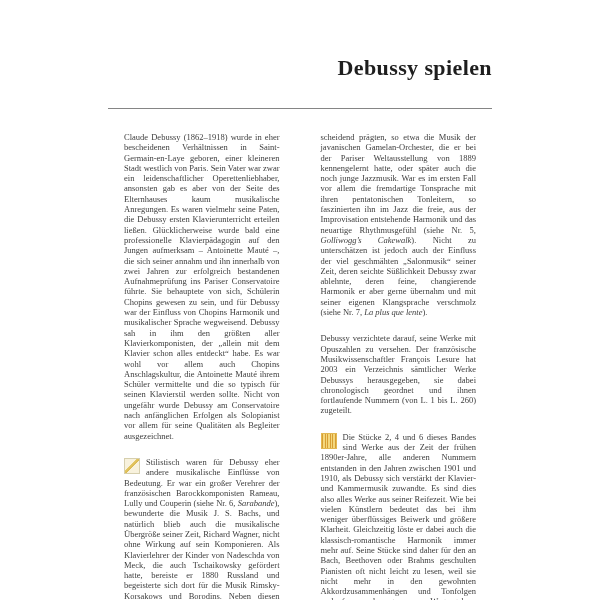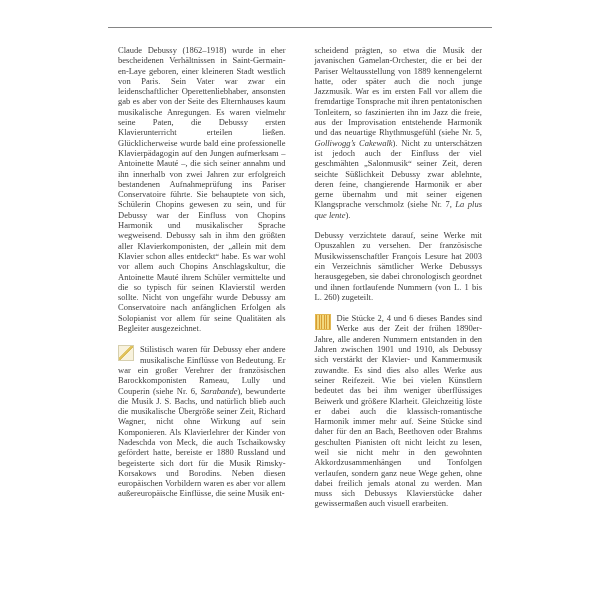--- a/index.html
+++ b/index.html
@@ -40,21 +40,21 @@
   .columns {
     display: flex;
     gap: 9px;
     margin-top: 7px;
   }
   .col {
     flex: 1;
     min-width: 0;
   }
   .para {
-    margin: 10px;
+    margin: 16px;
     font-size: 8.5px;
     line-height: 10.3px;
     color: #3d3d3d;
     text-align: justify;
     hyphens: auto;
     -webkit-hyphens: auto;
   }
   .para.gap { margin-top: 11px; }
   .para i { font-style: italic; }
   .para-icon {
@@ -72,20 +72,21 @@
   }
   .piano-keys-icon {
     background: repeating-linear-gradient(90deg, #d89e33 0 1px, #f3d87e 1px 2.6px);
     border: 1px solid #e2b852;
   }
 </style>
 </head>
 <body>
 
 <div class="page">
+  <h1 class="page-title">Debussy spielen</h1>
   <hr class="title-rule">
   <div class="columns">
     <div class="col">
         <p class="para"><span>Claude Debussy (1862–1918) wurde in eher bescheidenen Verhältnissen in Saint-Germain-en-Laye geboren, einer kleineren Stadt westlich von Paris. Sein Vater war zwar ein leidenschaftlicher Operettenliebhaber, ansonsten gab es aber von der Seite des Elternhauses kaum musikalische Anregungen. Es waren vielmehr seine Paten, die Debussy ersten Klavierunterricht erteilen ließen. Glücklicherweise wurde bald eine professionelle Klavierpädagogin auf den Jungen aufmerksam – Antoinette Mauté –, die sich seiner annahm und ihn innerhalb von zwei Jahren zur erfolgreich bestandenen Aufnahmeprüfung ins Pariser Conservatoire führte. Sie behauptete von sich, Schülerin Chopins gewesen zu sein, und für Debussy war der Einfluss von Chopins Harmonik und musikalischer Sprache wegweisend. Debussy sah in ihm den größten aller Klavierkomponisten, der „allein mit dem Klavier schon alles entdeckt“ habe. Es war wohl vor allem auch Chopins Anschlagskultur, die Antoinette Mauté ihrem Schüler vermittelte und die so typisch für seinen Klavierstil werden sollte. Nicht von ungefähr wurde Debussy am Conservatoire nach anfänglichen Erfolgen als Solopianist vor allem für seine Qualitäten als Begleiter ausgezeichnet.</span></p>
         <p class="para gap"><span class="para-icon pencil-icon"></span><span>Stilistisch waren für Debussy eher andere musikalische Einflüsse von Bedeutung. Er war ein großer Verehrer der französischen Barockkomponisten Rameau, Lully und Couperin (siehe Nr. 6, </span><i>Sarabande</i><span>), bewunderte die Musik J. S. Bachs, und natürlich blieb auch die musikalische Übergröße seiner Zeit, Richard Wagner, nicht ohne Wirkung auf sein Komponieren. Als Klavierlehrer der Kinder von Nadeschda von Meck, die auch Tschaikowsky gefördert hatte, bereiste er 1880 Russland und begeisterte sich dort für die Musik Rimsky-Korsakows und Borodins. Neben diesen europäischen Vorbildern waren es aber vor allem außereuropäische Einflüsse, die seine Musik ent-</span></p>
       </div>
     <div class="col">
         <p class="para"><span>scheidend prägten, so etwa die Musik der javanischen Gamelan-Orchester, die er bei der Pariser Weltausstellung von 1889 kennengelernt hatte, oder später auch die noch junge Jazzmusik. War es im ersten Fall vor allem die fremdartige Tonsprache mit ihren pentatonischen Tonleitern, so faszinierten ihn im Jazz die freie, aus der Improvisation entstehende Harmonik und das neuartige Rhythmusgefühl (siehe Nr. 5, </span><i>Golliwogg’s Cakewalk</i><span>). Nicht zu unterschätzen ist jedoch auch der Einfluss der viel geschmähten „Salonmusik“ seiner Zeit, deren seichte Süßlichkeit Debussy zwar ablehnte, deren feine, changierende Harmonik er aber gerne übernahm und mit seiner eigenen Klangsprache verschmolz (siehe Nr. 7, </span><i>La plus que lente</i><span>).</span></p>
         <p class="para"><span>Debussy verzichtete darauf, seine Werke mit Opuszahlen zu versehen. Der französische Musikwissenschaftler François Lesure hat 2003 ein Verzeichnis sämtlicher Werke Debussys herausgegeben, sie dabei chronologisch geordnet und ihnen fortlaufende Nummern (von L. 1 bis L. 260) zugeteilt.</span></p>
         <p class="para gap"><span class="para-icon piano-keys-icon"></span><span>Die Stücke 2, 4 und 6 dieses Bandes sind Werke aus der Zeit der frühen 1890er-Jahre, alle anderen Nummern entstanden in den Jahren zwischen 1901 und 1910, als Debussy sich verstärkt der Klavier- und Kammermusik zuwandte. Es sind dies also alles Werke aus seiner Reifezeit. Wie bei vielen Künstlern bedeutet das bei ihm weniger überflüssiges Beiwerk und größere Klarheit. Gleichzeitig löste er dabei auch die klassisch-romantische Harmonik immer mehr auf. Seine Stücke sind daher für den an Bach, Beethoven oder Brahms geschulten Pianisten oft nicht leicht zu lesen, weil sie nicht mehr in den gewohnten Akkordzusammenhängen und Tonfolgen verlaufen, sondern ganz neue Wege gehen, ohne dabei freilich jemals atonal zu werden. Man muss sich Debussys Klavierstücke daher gewissermaßen auch visuell erarbeiten.</span></p>

